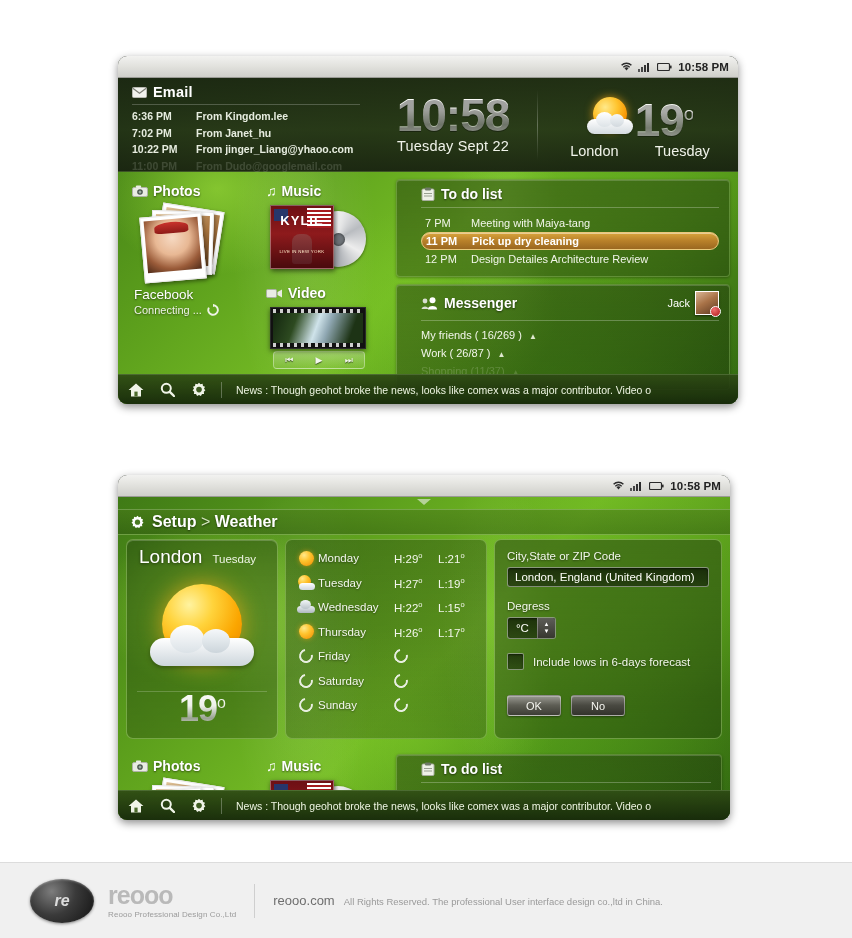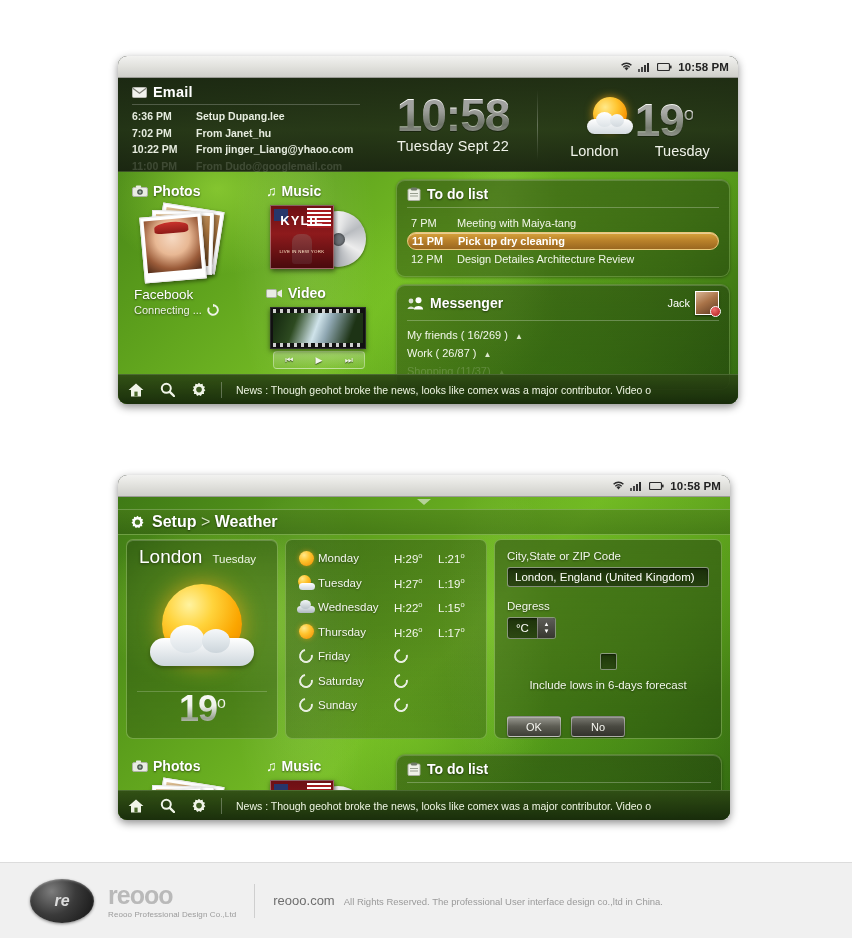--- a/index.html
+++ b/index.html
@@ -194,21 +194,21 @@
     background:linear-gradient(to bottom,rgba(255,255,255,.30),rgba(255,255,255,.07));
     border:1px solid rgba(255,255,255,.35);border-radius:4px;
     display:flex;align-items:center;justify-content:space-around;
   }
   .vctrl span{font-size:9px;color:#f4f7ee;text-shadow:0 1px 1px rgba(0,0,0,.6);}
 
   
   .card{
     background:linear-gradient(to bottom,rgba(30,52,14,.48),rgba(22,40,10,.38));
     border:1px solid rgba(190,235,140,.30);
-    border-radius:9px;padding:6px 10px 8px 10px;box-sizing:border-box;
+    border-radius:4px;padding:6px 10px 8px 24px;box-sizing:border-box;
     box-shadow:inset 0 1px 0 rgba(255,255,255,.18),0 1px 3px rgba(0,0,0,.3);
   }
   .card-head{display:flex;align-items:center;gap:6px;}
   .card-title{font-size:14px;color:#fff;font-weight:bold;text-shadow:0 1px 2px rgba(0,0,0,.55);}
   .card-rule{height:1px;background:rgba(255,255,255,.26);margin:5px 0 6px 0;}
   .todo-row{display:flex;font-size:11px;color:#f2f6ea;line-height:18px;padding:0 4px;border-radius:9px;}
   .todo-row .t{width:46px;flex:none;}
   .todo-row.sel{
     background:linear-gradient(to bottom,#d9a43c 0%,#b9812a 48%,#9a6720 100%);
     border:1px solid #e9c87a;box-shadow:inset 0 1px 0 rgba(255,255,255,.45);
@@ -337,21 +337,21 @@
     border:1px solid rgba(255,255,255,.45);overflow:hidden;
     background:linear-gradient(to bottom,rgba(10,18,5,.70),rgba(22,36,12,.60));
     box-shadow:inset 0 1px 2px rgba(0,0,0,.5);
   }
   .stepper .v{display:flex;align-items:center;padding:0 8px;font-size:11.5px;color:#fdfdf8;}
   .stepper .ar{
     width:17px;display:flex;flex-direction:column;align-items:center;justify-content:center;
     background:linear-gradient(to bottom,#5d5d58,#37372f);border-left:1px solid rgba(255,255,255,.3);
     color:#fff;font-size:6px;line-height:7px;
   }
-  .chk-row{display:flex;align-items:center;gap:9px;margin-top:14px;flex-direction:column;}
+  .chk-row{display:flex;align-items:center;gap:9px;margin-top:14px;}
   .chk{
     width:15px;height:15px;border:1px solid rgba(255,255,255,.45);border-radius:2px;
     background:linear-gradient(to bottom,rgba(10,18,5,.62),rgba(26,42,14,.55));
     box-shadow:inset 0 1px 2px rgba(0,0,0,.5);flex:none;
   }
   .chk-lbl{font-size:11.5px;color:#f2f7ea;text-shadow:0 1px 2px rgba(0,0,0,.45);}
   .btn-row{display:flex;gap:10px;margin-top:25px;}
   .btn{
     width:52px;height:19px;border-radius:3px;display:flex;align-items:center;justify-content:center;
     font-size:11px;color:#f6f6f0;border:1px solid rgba(255,255,255,.40);
@@ -421,21 +421,21 @@
       <div class="email-head">
         <svg width="15" height="11" viewBox="0 0 15 11">
           <rect x="0.5" y="0.5" width="14" height="10" rx="1" fill="#f2f2ee" stroke="#b9b9b2"></rect>
           <path d="M0.8 1.2 L7.5 6.3 L14.2 1.2" fill="none" stroke="#7e7e76" stroke-width="1.2"></path>
         </svg>
         <div class="email-title">Email</div>
       </div>
       <div class="email-rule"></div>
       <div class="email-row">
         <span class="t">6:36 PM</span>
-        <span>Setup Dupang.lee</span>
+        <span>From Kingdom.lee</span>
       </div>
       <div class="email-row">
         <span class="t">7:02 PM</span>
         <span>From Janet_hu</span>
       </div>
       <div class="email-row">
         <span class="t">10:22 PM</span>
         <span>From jinger_Liang@yhaoo.com</span>
       </div>
       <div class="email-row fade">

